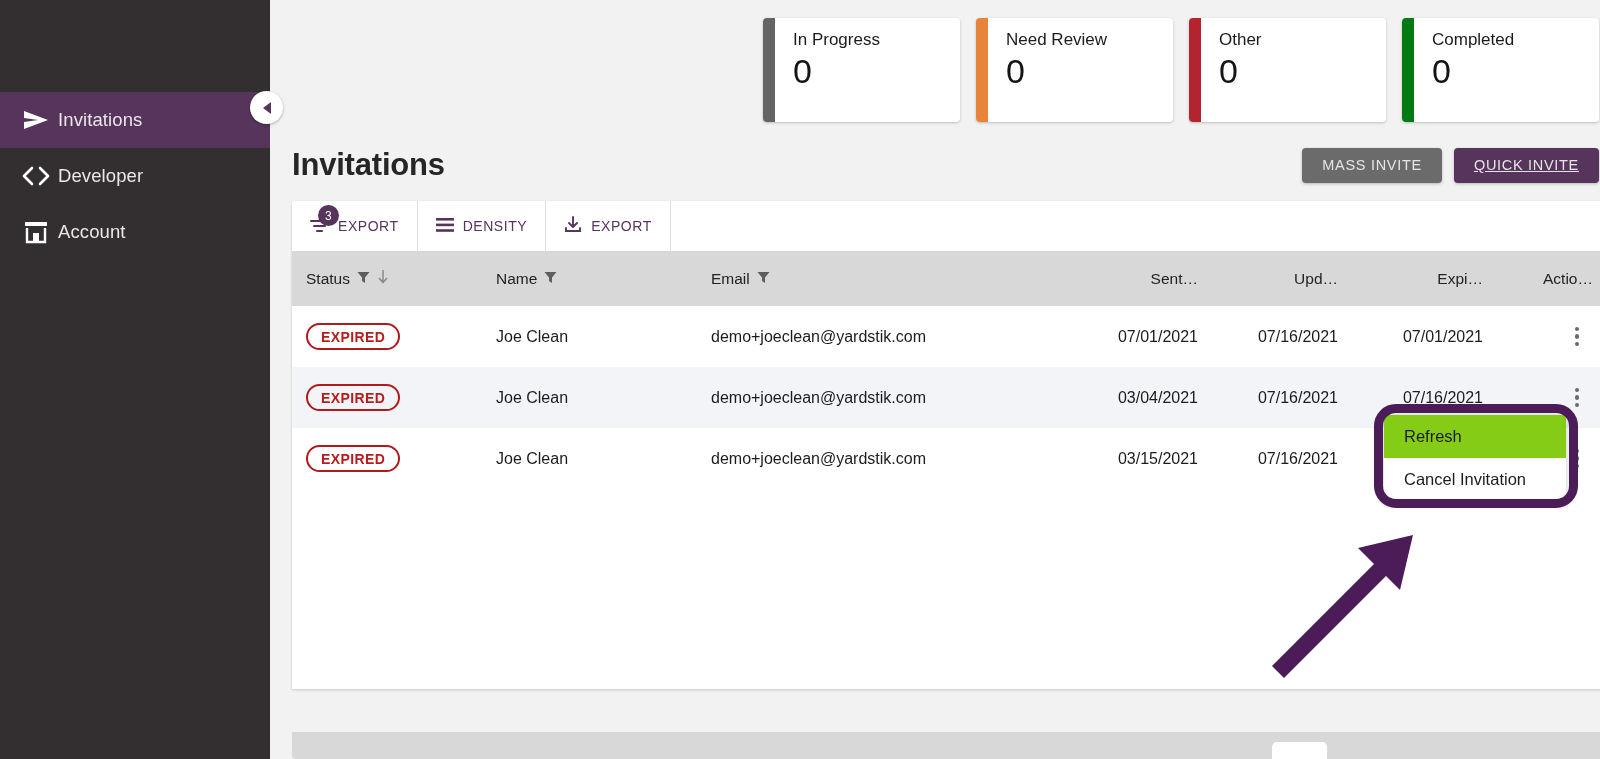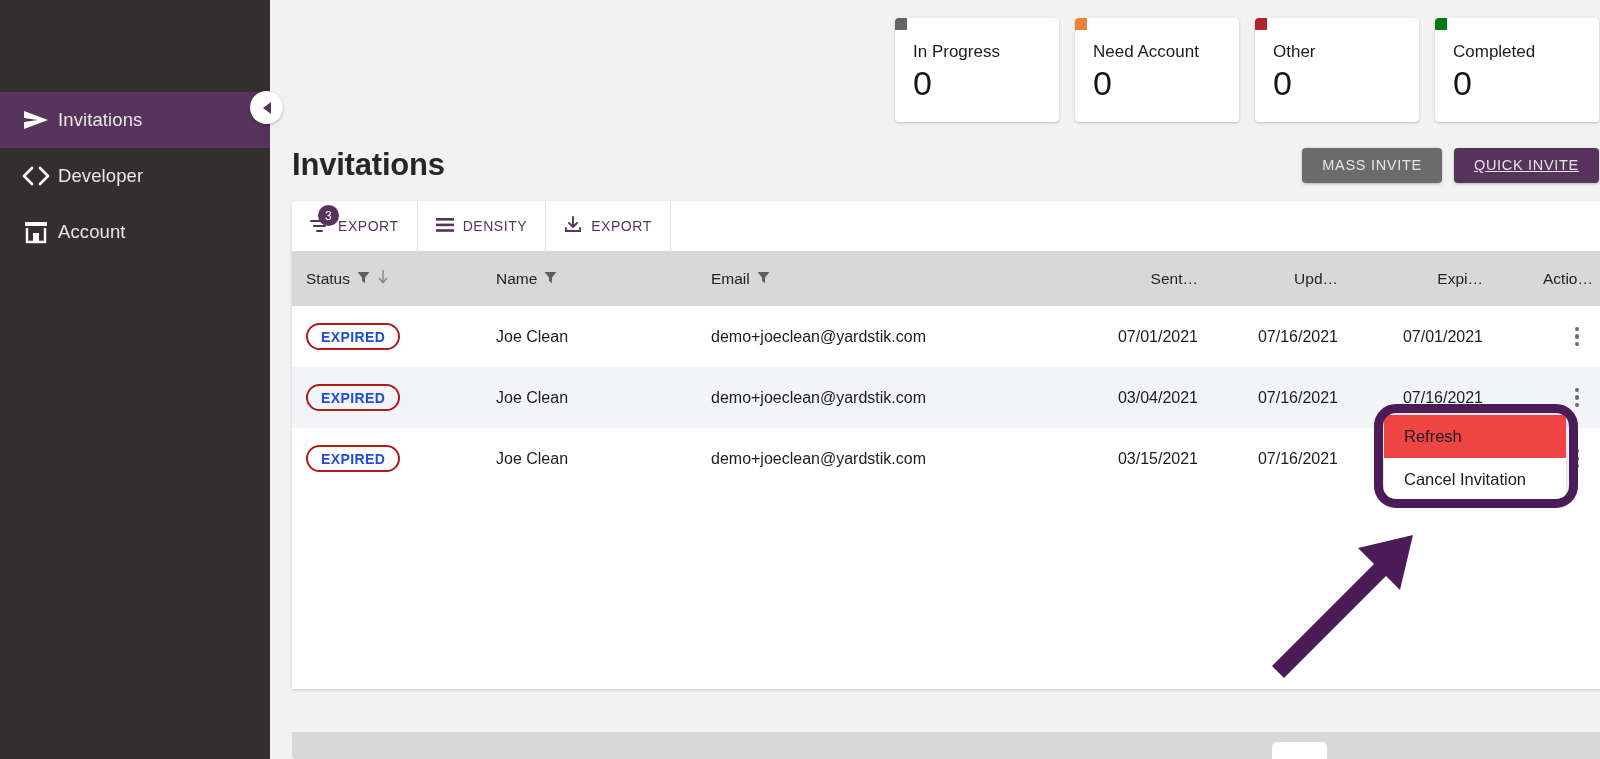--- a/index.html
+++ b/index.html
@@ -75,27 +75,26 @@
   }
 
   
   .stats {
     display: flex;
     gap: 16px;
     padding: 18px 30px 0 0;
     justify-content: flex-end;
   }
   .stat-card {
-    width: 164px; height: 104px;
+    width: 197px; height: 104px;
     background: #ffffff;
     border-radius: 4px;
     box-shadow: 0 1px 3px rgba(0,0,0,.22);
     display: flex;
     overflow: hidden;
-    flex-direction: column;
   }
   .stat-bar { width: 12px; flex: 0 0 12px; }
   .stat-body { padding: 12px 0 0 18px; }
   .stat-label { font-size: 17px; color: #1b1b1b; }
   .stat-value { font-size: 34px; color: #141414; margin-top: 2px; font-weight: 400; }
 
   
   .title-row {
     display: flex; align-items: center; justify-content: space-between;
     padding: 25px 30px 0 22px;
@@ -162,21 +161,21 @@
   th .th-inner { display: flex; align-items: center; gap: 7px; }
   th.num { text-align: right; }
   th.num .th-inner { justify-content: flex-end; }
   tbody tr { height: 61px; background: #fff; }
   tbody tr.alt { background: #f2f4f7; }
   td { font-size: 16px; color: #1c1c1c; padding: 0 14px; }
   td.num { text-align: right; }
   .chip {
     display: inline-flex; align-items: center; justify-content: center;
     border: 2px solid #b01a1a;
-    color: #1d4ed8;
+    color: #b91c1c;
     border-radius: 16px;
     height: 27px;
     padding: 0 13px;
     font-size: 14px;
     font-weight: 700;
     letter-spacing: .4px;
   }
   .kebab { display: flex; flex-direction: column; gap: 3px; align-items: center; cursor: pointer; }
   .kebab i { width: 4.5px; height: 4.5px; border-radius: 50%; background: #6a6a6a; display: block; }
   .cell-actions { display: flex; justify-content: flex-end; padding-right: 14px; }
@@ -210,21 +209,21 @@
     overflow: hidden;
   }
   .row-menu .mi {
     height: 43px;
     display: flex; align-items: center;
     padding-left: 20px;
     font-size: 16.5px;
     color: #1c1c1c;
     cursor: pointer;
   }
-  .row-menu .mi.hl { background: #ef4444; }
+  .row-menu .mi.hl { background: #84cc16; }
 
   
   .annot-box {
     position: absolute;
     left: 1104px; top: 404px;
     width: 204px; height: 104px;
     border: 9px solid #4b1c58;
     border-radius: 22px;
     z-index: 40;
     pointer-events: none;
@@ -292,21 +291,21 @@
         <div class="stat-bar" style="background:#646464"></div>
         <div class="stat-body">
           <div class="stat-label">In Progress</div>
           <div class="stat-value">0</div>
         </div>
       </div>
 
       <div class="stat-card">
         <div class="stat-bar" style="background:#e8833a"></div>
         <div class="stat-body">
-          <div class="stat-label">Need Account</div>
+          <div class="stat-label">Need Review</div>
           <div class="stat-value">0</div>
         </div>
       </div>
 
       <div class="stat-card">
         <div class="stat-bar" style="background:#b3242f"></div>
         <div class="stat-body">
           <div class="stat-label">Other</div>
           <div class="stat-value">0</div>
         </div>

